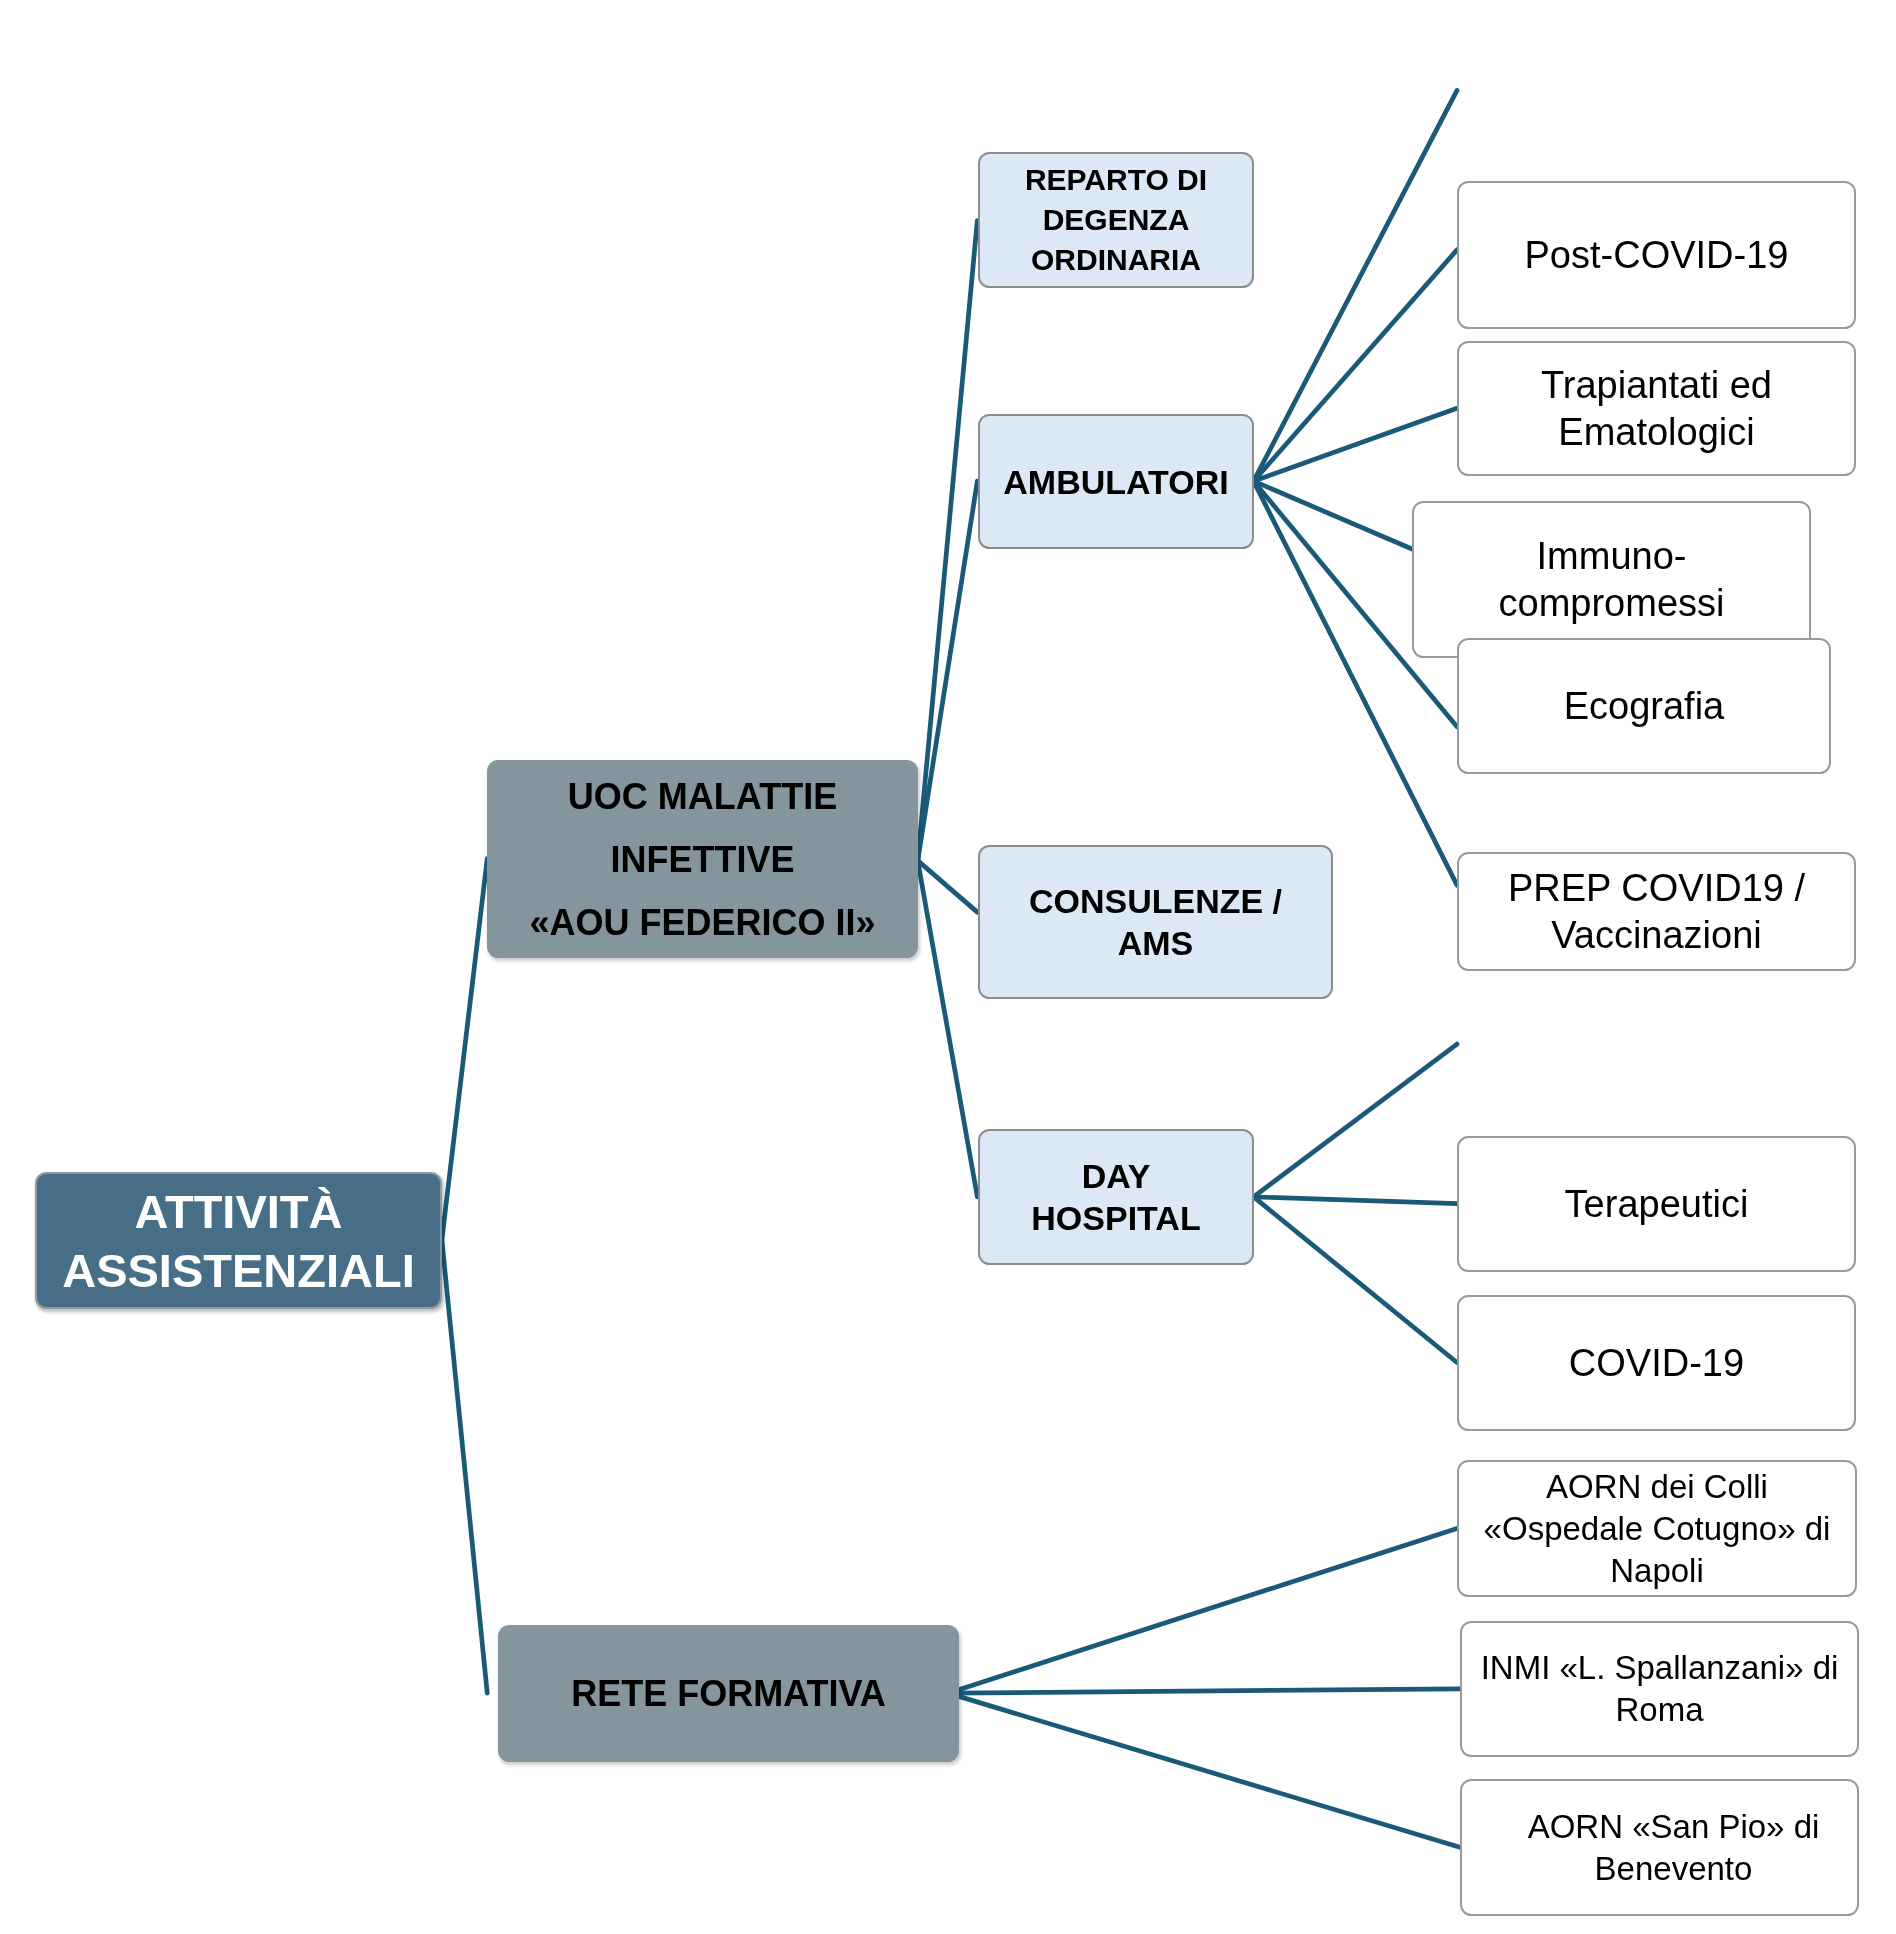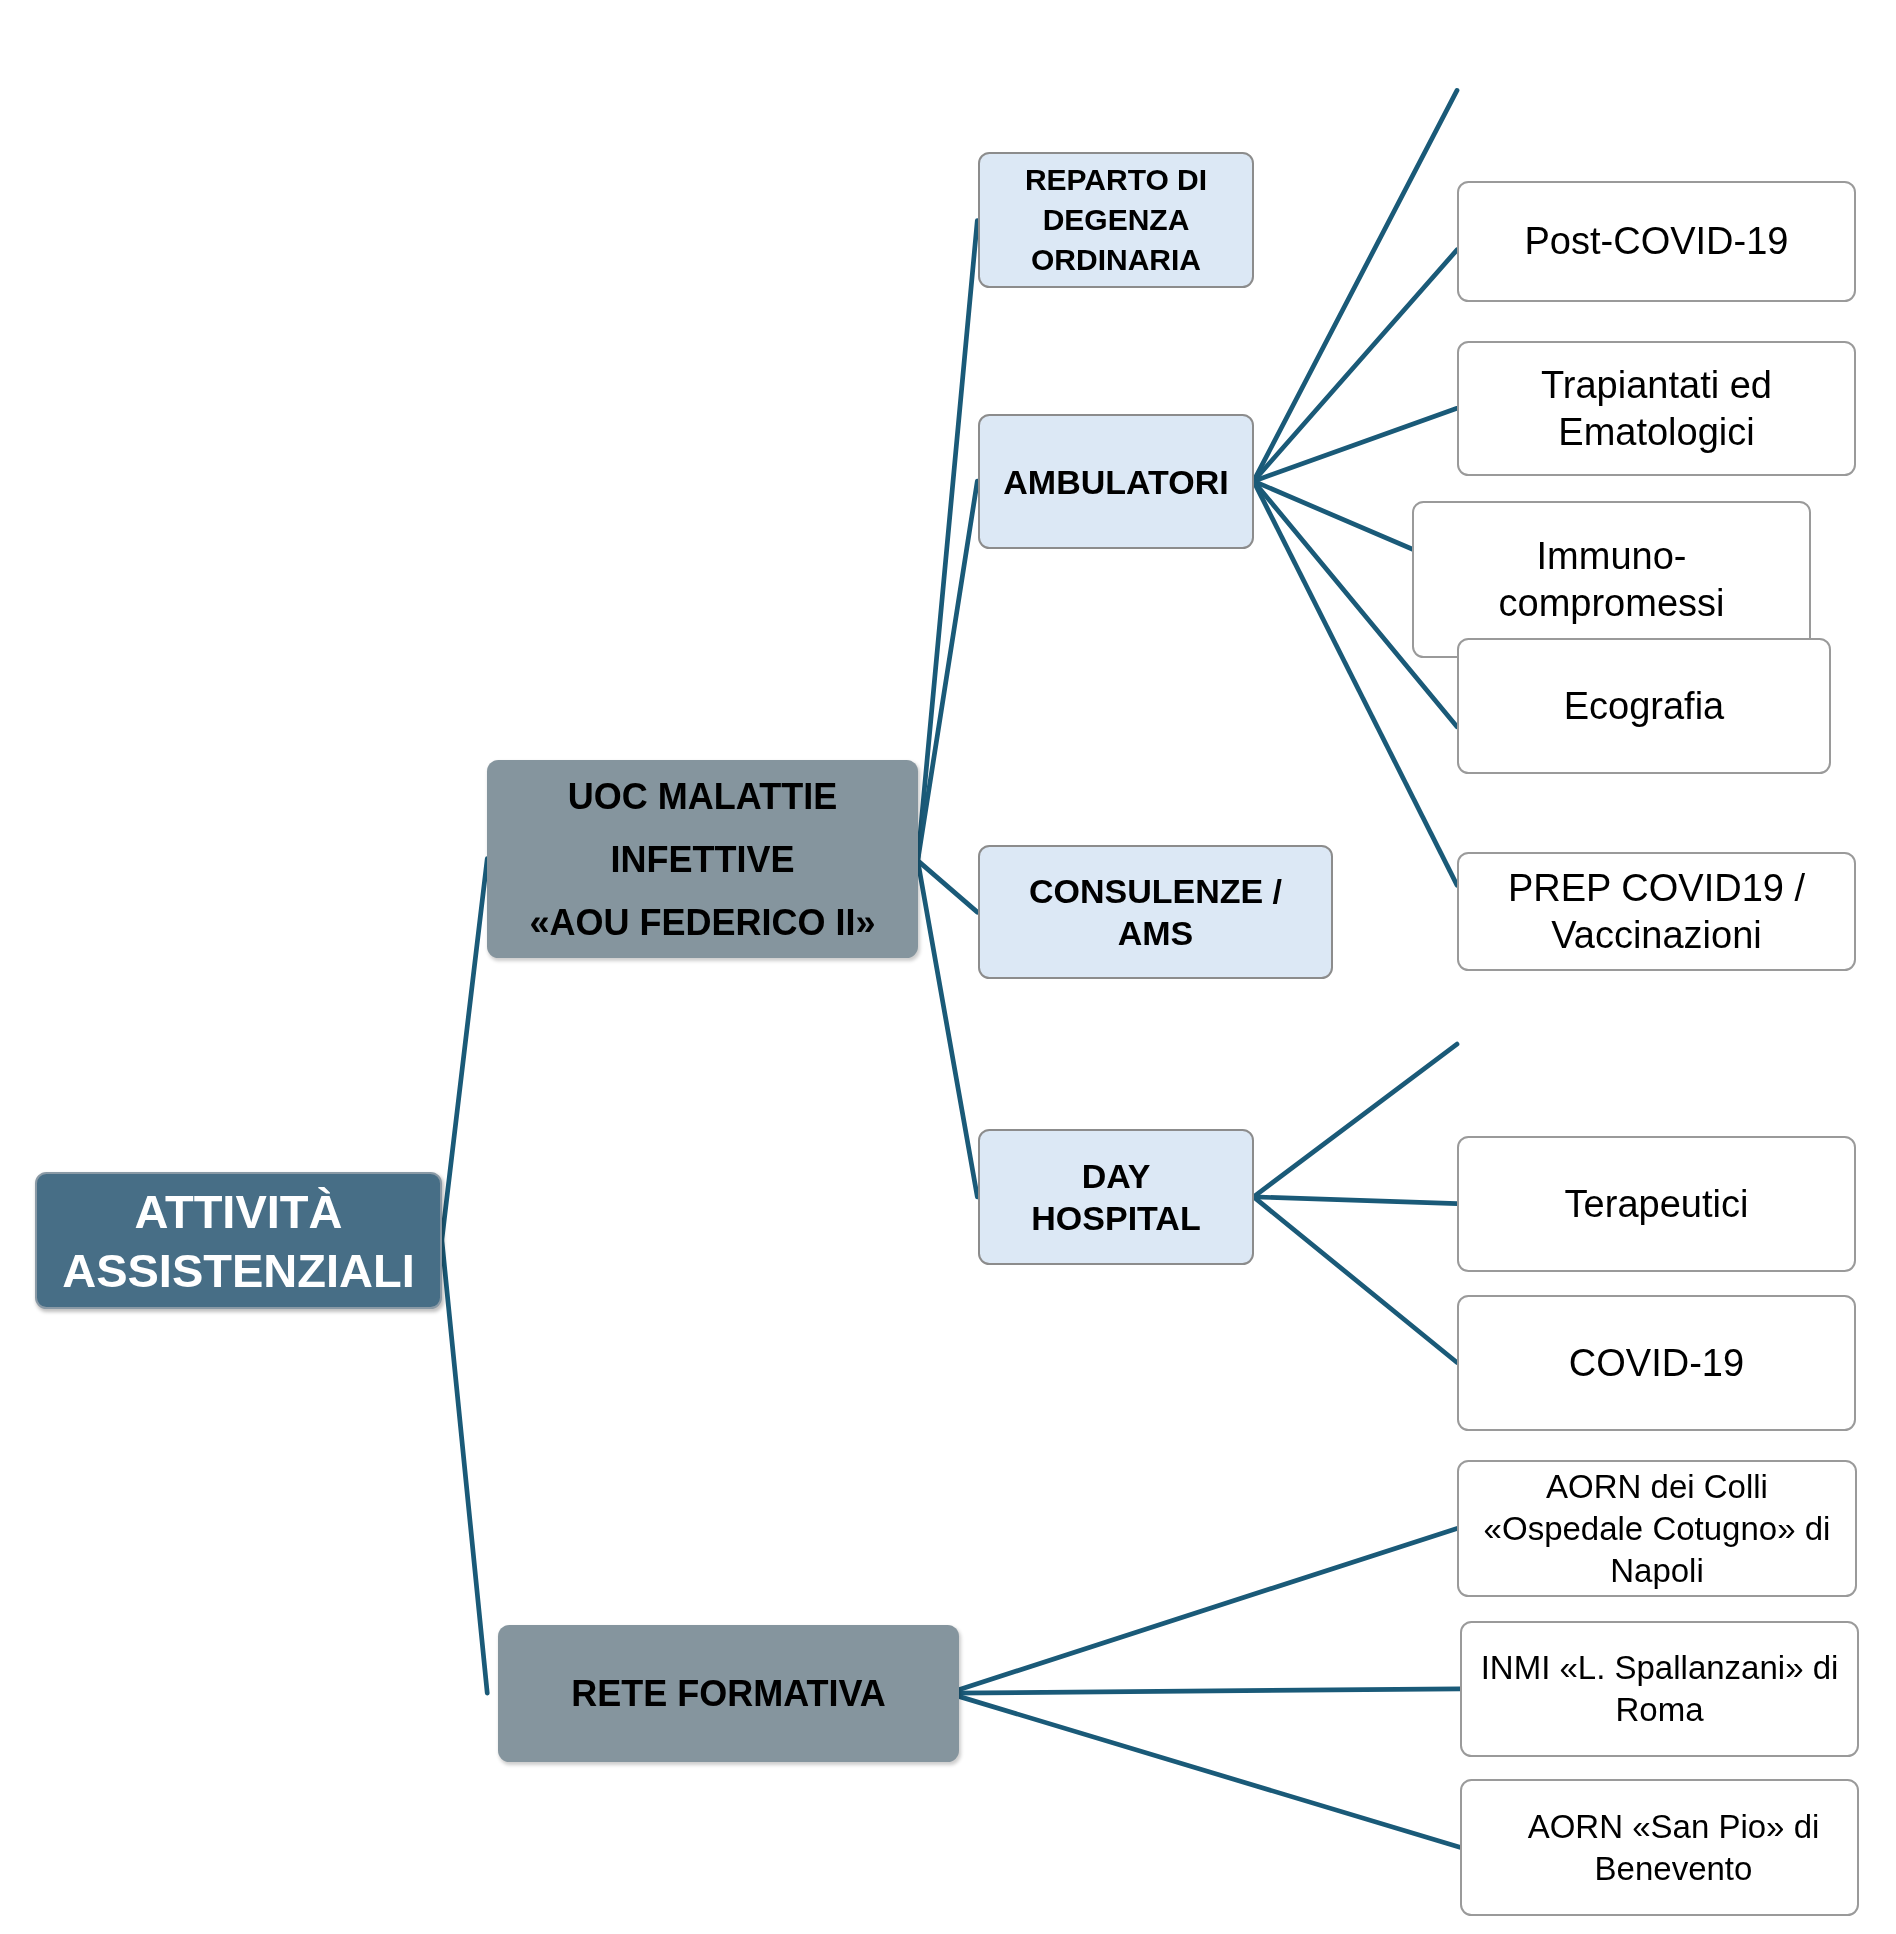--- a/index.html
+++ b/index.html
@@ -70,28 +70,28 @@
 «AOU FEDERICO II»</div>
 
   <div class="node level1" id="n-rete" style="left:487px; top:1625px; width:461px; height:137px;margin-left:11px;">RETE FORMATIVA</div>
 
   <div class="node level2 small" id="n-reparto" style="left:978px; top:152px; width:276px; height:136px;">REPARTO DI
 DEGENZA
 ORDINARIA</div>
 
   <div class="node level2" id="n-ambulatori" style="left:978px; top:414px; width:276px; height:135px;">AMBULATORI</div>
 
-  <div class="node level2" id="n-consulenze" style="left:978px; top:845px; width:355px; height:134px;">CONSULENZE /
+  <div class="node level2" id="n-consulenze" style="left:978px; top:845px; width:355px; height:154px;">CONSULENZE /
 AMS</div>
 
   <div class="node level2" id="n-dayhospital" style="left:978px; top:1129px; width:276px; height:136px;">DAY
 HOSPITAL</div>
 
 
-  <div class="node leaf" id="n-postcovid" style="left:1457px; top:181px; width:399px; height:121px;">Post-COVID-19</div>
+  <div class="node leaf" id="n-postcovid" style="left:1457px; top:181px; width:399px; height:148px;">Post-COVID-19</div>
 
   <div class="node leaf" id="n-trapiantati" style="left:1457px; top:341px; width:399px; height:135px;">Trapiantati ed
 Ematologici</div>
 
   <div class="node leaf" id="n-immuno" style="left:1412px; top:501px; width:399px; height:157px;">Immuno-
 compromessi</div>
 
   <div class="node leaf" id="n-ecografia" style="left:1457px; top:638px; width:374px; height:136px;">Ecografia</div>
 
   <div class="node leaf" id="n-prep" style="left:1457px; top:852px; width:399px; height:119px;">PREP COVID19 /

